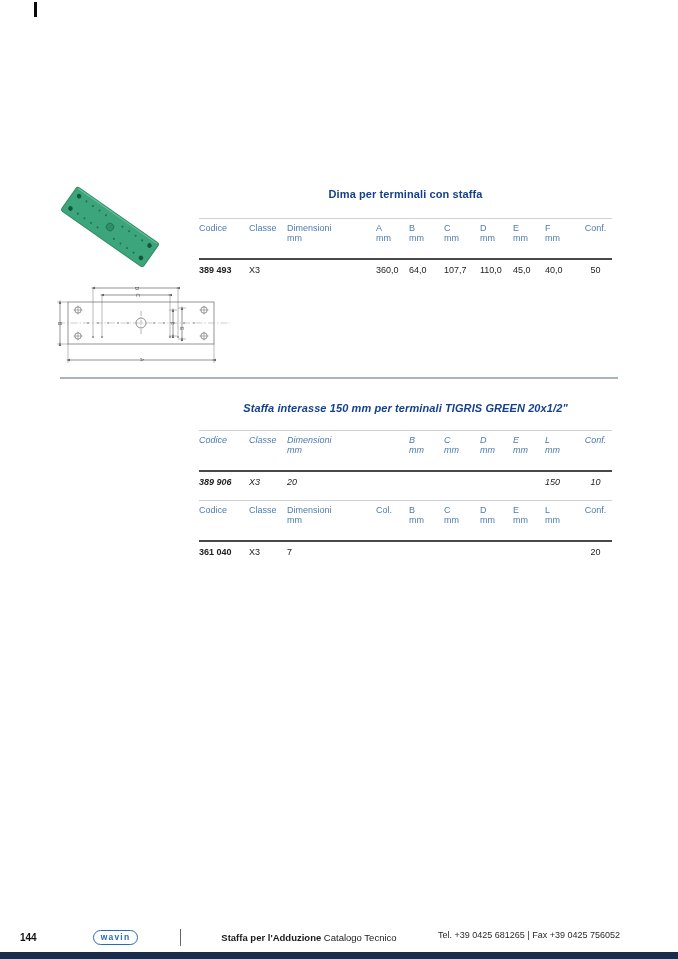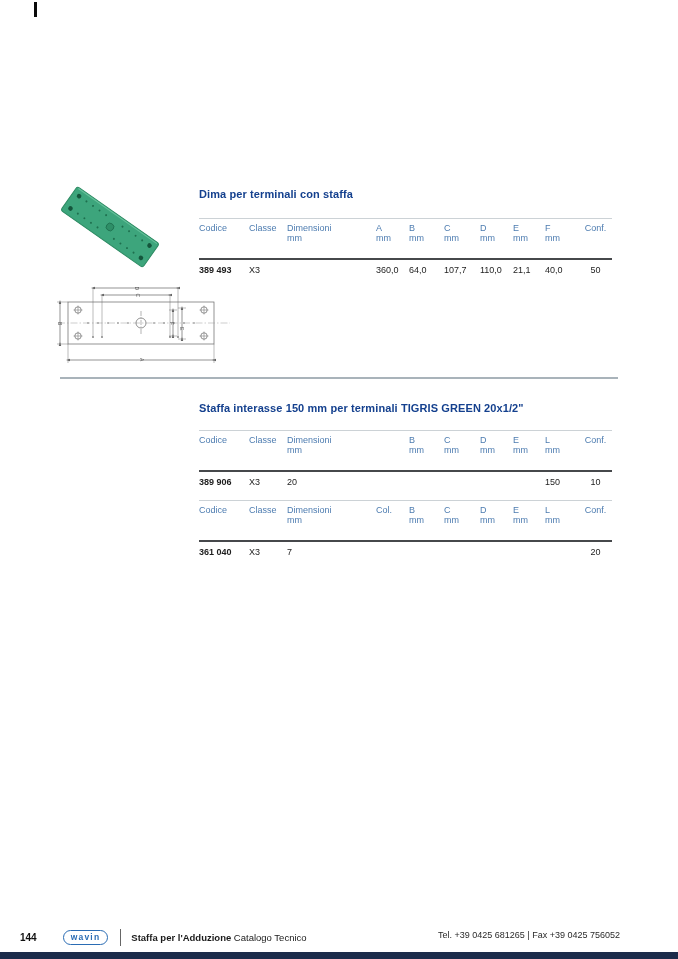--- a/index.html
+++ b/index.html
@@ -16,23 +16,23 @@
 
   
   .photo{position:absolute;left:52px;top:185px;width:128px;height:92px;}
 
   
   .drawing{position:absolute;left:52px;top:280px;width:186px;height:92px;}
   .drawing text{font-family:"Liberation Sans",sans-serif;font-size:5px;fill:#555;}
 
   
   .section{position:absolute;left:199px;width:413px;}
-  .s1{top:188px;}.s2{top:402px;}.s3{top:500px;}
+  .s1{top:188px;}.s2{top:402px;font-style:italic;}.s3{top:500px;}
   .sec-title{
-    margin:0;font-size:11px;font-weight:bold;color:#14408e;letter-spacing:.1px;
+    margin:0;font-size:11px;font-weight:bold;color:#14408e;letter-spacing:.1px;text-align:center;
   }
   .s1 .sec-title{margin-bottom:18px;}
   .s2 .sec-title{margin-bottom:16px;}
   .s3 .sec-title{margin-bottom:8px;}
 
   .tbl{width:413px;}
   .tr{display:grid;}
   .t1{grid-template-columns:50px 38px 89px 33px 35px 36px 33px 32px 35px 32px;}
   .t2{grid-template-columns:50px 38px 122px 35px 36px 33px 32px 35px 32px;}
   .t3{grid-template-columns:50px 38px 89px 33px 35px 36px 33px 32px 35px 32px;}
@@ -41,21 +41,21 @@
   .th span{display:block;}
   .trow{padding-top:5px;}
   .td{font-size:9px;line-height:11px;color:#1d1d1d;}
   .td-b{font-weight:bold;}
   .tr > :last-child{text-align:center;padding-right:1px;}
 
   .divider{position:absolute;left:60px;top:377px;width:558px;height:2px;background:#a9b3ba;}
 
   
   .footer{position:absolute;left:0;top:926px;width:678px;height:22px;}
-  .footer-left{position:absolute;left:20px;top:0;height:22px;display:flex;align-items:center;}
+  .footer-left{position:absolute;left:20px;top:0;height:22px;display:flex;align-items:center;gap:30px;}
   .pageno{font-size:10px;font-weight:bold;color:#111;}
   .logo{
     margin-left:26px;border:1.5px solid #2a6cb4;border-radius:10px;
     color:#2a6cb4;font-size:8.5px;font-weight:bold;letter-spacing:1.2px;
     padding:1px 7px 2px;line-height:10px;
   }
   .fsep{width:1px;height:17px;background:#666;margin-left:12px;}
   .ftitle{margin-left:10px;font-size:9.5px;color:#1a1a1a;}
   .ftitle .b{font-weight:bold;}
   .contact{position:absolute;right:58px;top:4px;font-size:9px;color:#2a2a2a;}
@@ -222,21 +222,21 @@
           </div>
       </div>
       <div class="tr t1 trow">
         <div class="td td-b">389 493</div>
         <div class="td">X3</div>
         <div class="td"></div>
         <div class="td">360,0</div>
         <div class="td">64,0</div>
         <div class="td">107,7</div>
         <div class="td">110,0</div>
-        <div class="td">21,1</div>
+        <div class="td">45,0</div>
         <div class="td">40,0</div>
         <div class="td">50</div>
       </div>
     </div>
   </div>
 
   <div class="divider"></div>
 
   <div class="section s2">
     <h2 class="sec-title">Staffa interasse 150 mm per terminali TIGRIS GREEN 20x1/2"</h2>

